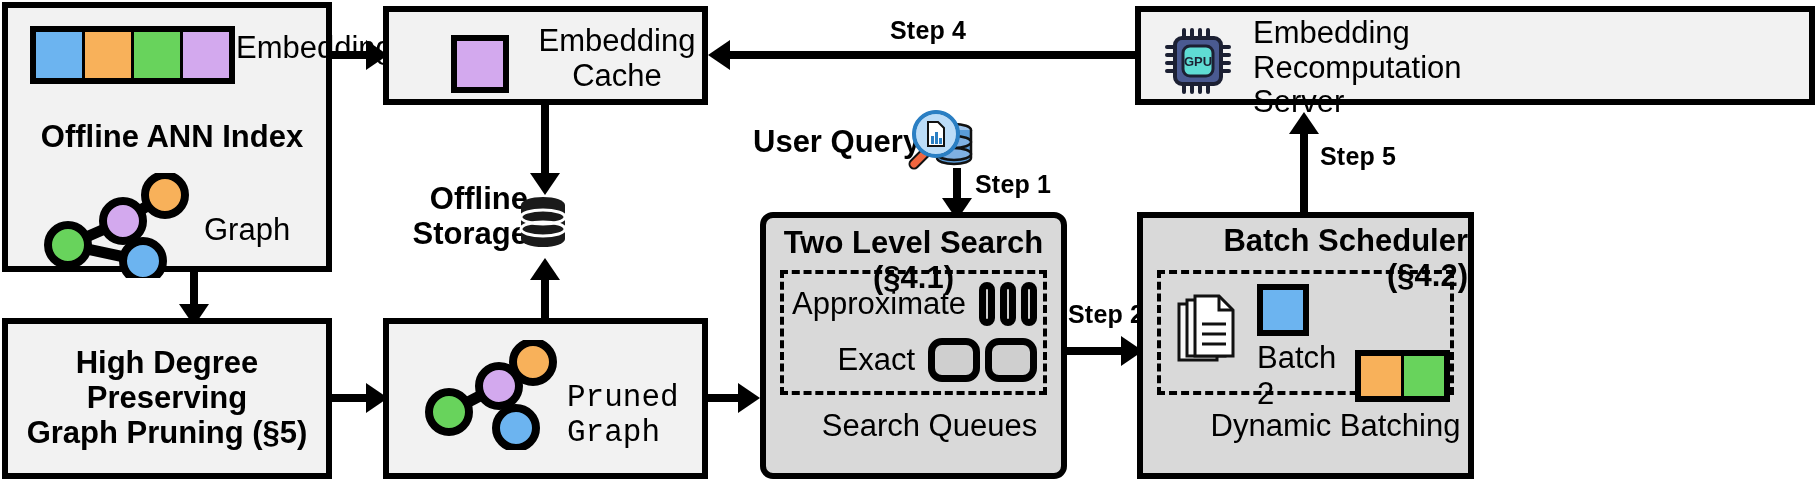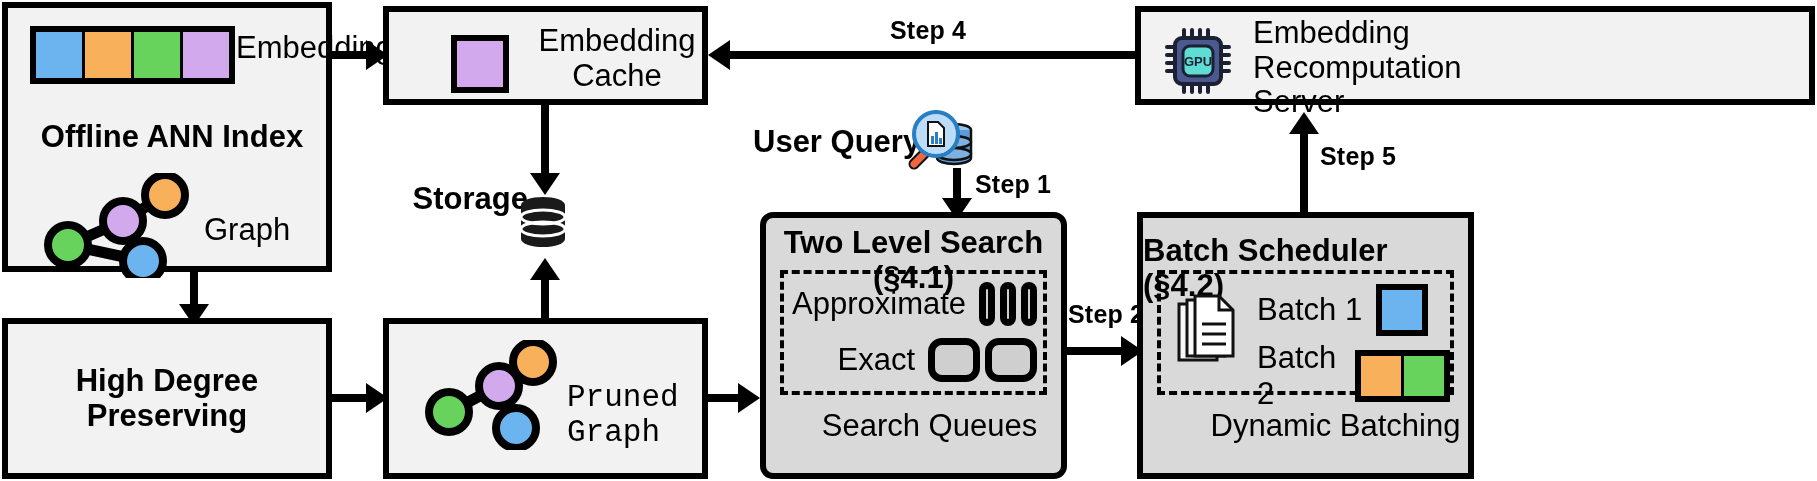--- a/index.html
+++ b/index.html
@@ -85,20 +85,21 @@
   <div class="abs ttl" style="left:140px;top:12px;width:176px;text-align:center;">
     <div>Embedding</div>
     <div>Cache</div>
   </div>
 </div>
 
 <div class="abs vline" style="left:541px;top:105px;height:74px;"></div>
 <div class="abs arrD" style="left:530px;top:173px;"></div>
 
 <div class="abs ttl-b" style="left:398px;top:182px;width:130px;text-align:right;">
+  <div>Offline</div>
   <div>Storage</div>
 </div>
 
 <svg class="abs" style="left:518px;top:196px;" width="50" height="54" viewBox="0 0 50 54">
   <ellipse cx="25" cy="9" rx="22" ry="8" fill="#1a1a1a"></ellipse>
   <rect x="3" y="9" width="44" height="34" fill="#1a1a1a"></rect>
   <ellipse cx="25" cy="43" rx="22" ry="8" fill="#1a1a1a"></ellipse>
   <ellipse cx="25" cy="21" rx="22" ry="7" fill="none" stroke="#fff" stroke-width="3"></ellipse>
   <ellipse cx="25" cy="33" rx="22" ry="7" fill="none" stroke="#fff" stroke-width="3"></ellipse>
 </svg>
@@ -170,20 +171,21 @@
     </g>
 </svg>
 
 <div class="abs vline" style="left:953px;top:168px;height:36px;"></div>
 <div class="abs arrD" style="left:942px;top:198px;"></div>
 <div class="abs step" style="left:975px;top:170px;">Step 1</div>
 
 <div class="abs box ctr" style="left:2px;top:318px;width:330px;height:161px;">
   <div class="ttl-b" style="text-align:center;">
     <div>High Degree Preserving</div>
+    <div>Graph Pruning (§5)</div>
   </div>
 </div>
 
 <div class="abs hline" style="left:332px;top:394px;width:36px;"></div>
 <div class="abs arrR" style="left:366px;top:383px;"></div>
 
 <div class="abs box" style="left:383px;top:318px;width:325px;height:161px;">
   <svg class="abs" style="left:22px;top:16px;" width="150" height="110" viewBox="0 0 150 110">
     <g stroke="#000" stroke-width="11" stroke-linecap="round">
       <line x1="38" y1="72" x2="88" y2="46"></line>
@@ -219,38 +221,37 @@
   </div>
 
   <div class="abs lbl" style="left:0;top:190px;width:295px;text-align:center;padding-left:32px;">Search Queues</div>
 </div>
 
 <div class="abs hline" style="left:1067px;top:347px;width:60px;"></div>
 <div class="abs arrR" style="left:1121px;top:336px;"></div>
 <div class="abs step" style="left:1068px;top:300px;">Step 2</div>
 
 <div class="abs box-gray" style="left:1137px;top:212px;width:337px;height:267px;">
-  <div class="abs ttl-b" style="left:0;top:16px;width:325px;text-align:left;">Batch Scheduler (§4.2)</div>
+  <div class="abs ttl-b" style="left:0;top:6px;width:325px;text-align:right;">Batch Scheduler (§4.2)</div>
 
   <div class="abs dashed" style="left:14px;top:52px;width:297px;height:125px;">
 
     <svg class="abs" style="left:14px;top:20px;" width="62" height="74" viewBox="0 0 62 74">
       <path d="M4 10 h26 l12 12 v44 H4 z" fill="#f7f7f7" stroke="#111" stroke-width="3"></path>
       <path d="M12 6 h26 l12 12 v44 H12 z" fill="#fbfbfb" stroke="#111" stroke-width="3"></path>
       <path d="M20 2 h24 l14 14 v46 H20 z" fill="#fff" stroke="#111" stroke-width="3"></path>
       <path d="M44 2 v14 h14" fill="none" stroke="#111" stroke-width="3"></path>
       <g stroke="#111" stroke-width="3">
         <line x1="27" y1="30" x2="51" y2="30"></line>
         <line x1="27" y1="40" x2="51" y2="40"></line>
         <line x1="27" y1="50" x2="51" y2="50"></line>
       </g>
     </svg>
 
     <div class="abs" style="left:96px;top:10px;display:flex;align-items:center;gap:14px;">
-      <span class="lbl">Batch 1</span>
       <span class="sq" style="width:40px;height:40px;background:#6cb4f0;"></span>
     </div>
 
     <div class="abs" style="left:96px;top:66px;display:flex;align-items:center;gap:14px;">
       <span class="lbl">Batch 2</span>
       <span style="display:flex;border:6px solid #000;background:#000;gap:3px;">
         <span style="width:40px;height:40px;background:#f8b15a;"></span>
         <span style="width:40px;height:40px;background:#68d35c;"></span>
       </span>
     </div>

